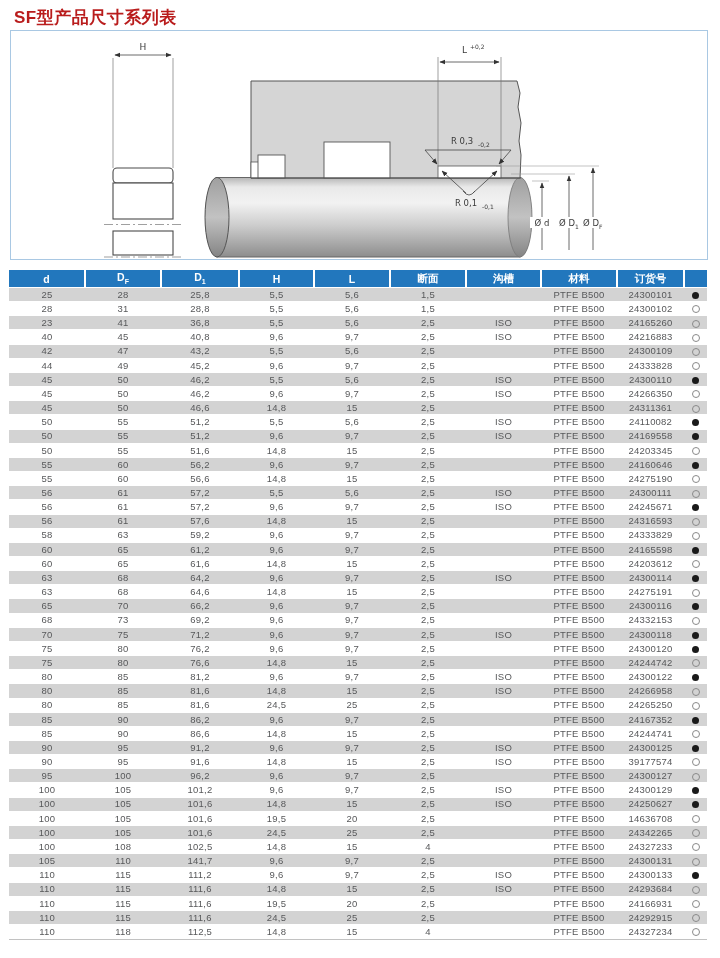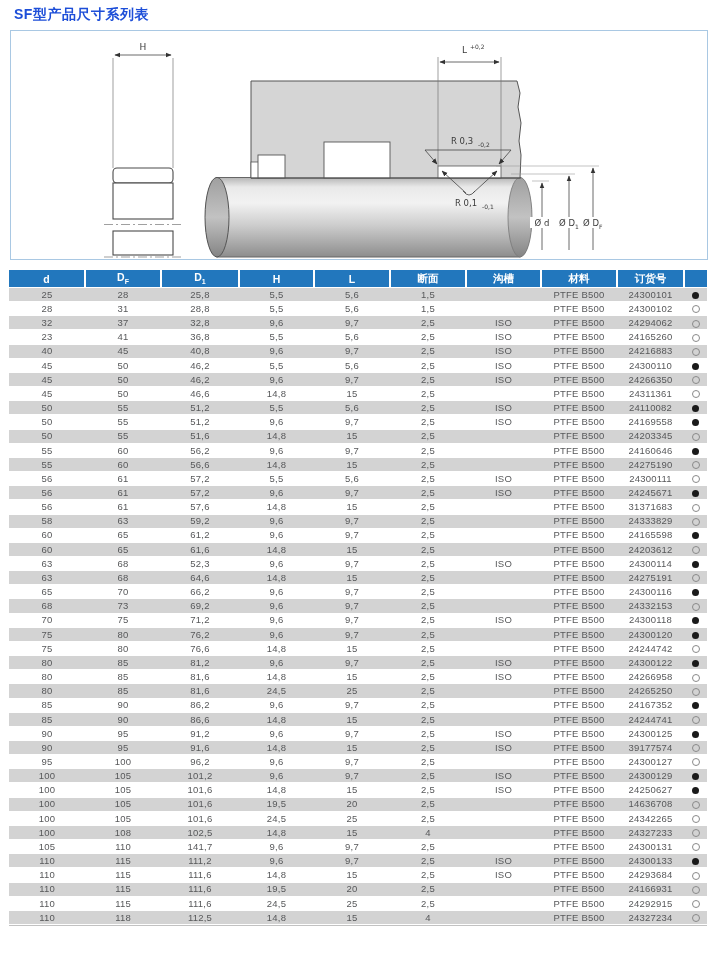--- a/index.html
+++ b/index.html
@@ -2,21 +2,21 @@
 <html><head>
 <meta charset="utf-8">
 <style>
   html,body{margin:0;padding:0;}
   body{
     width:720px;height:958px;position:relative;background:#ffffff;
     font-family:"Liberation Sans",sans-serif;overflow:hidden;
   }
   .title{
     position:absolute;left:14px;top:6px;
-    font-size:14px;font-weight:700;color:#1d4ed8;letter-spacing:.5px;
+    font-size:17px;font-weight:700;color:#b91c1c;letter-spacing:.5px;
   }
   .draw-box{
     position:absolute;left:10px;top:30px;width:698px;height:230px;
     border:1px solid #a9c8e3;background:#fff;box-sizing:border-box;
   }
   .tbl-wrap{
     position:absolute;left:9px;top:270px;width:698px;
     border-bottom:1px solid #c2c2c2;
   }
   table{width:698px;border-collapse:collapse;table-layout:fixed;}
@@ -182,32 +182,20 @@
           <td>28,8</td>
           <td>5,5</td>
           <td>5,6</td>
           <td>1,5</td>
           <td></td>
           <td>PTFE B500</td>
           <td>24300102</td>
           <td><span class="dot empty"></span></td>
         </tr>
         <tr>
-          <td>32</td>
-          <td>37</td>
-          <td>32,8</td>
-          <td>9,6</td>
-          <td>9,7</td>
-          <td>2,5</td>
-          <td>ISO</td>
-          <td>PTFE B500</td>
-          <td>24294062</td>
-          <td><span class="dot empty"></span></td>
-        </tr>
-        <tr>
           <td>23</td>
           <td>41</td>
           <td>36,8</td>
           <td>5,5</td>
           <td>5,6</td>
           <td>2,5</td>
           <td>ISO</td>
           <td>PTFE B500</td>
           <td>24165260</td>
           <td><span class="dot empty"></span></td>
@@ -218,20 +206,44 @@
           <td>40,8</td>
           <td>9,6</td>
           <td>9,7</td>
           <td>2,5</td>
           <td>ISO</td>
           <td>PTFE B500</td>
           <td>24216883</td>
           <td><span class="dot empty"></span></td>
         </tr>
         <tr>
+          <td>42</td>
+          <td>47</td>
+          <td>43,2</td>
+          <td>5,5</td>
+          <td>5,6</td>
+          <td>2,5</td>
+          <td></td>
+          <td>PTFE B500</td>
+          <td>24300109</td>
+          <td><span class="dot empty"></span></td>
+        </tr>
+        <tr>
+          <td>44</td>
+          <td>49</td>
+          <td>45,2</td>
+          <td>9,6</td>
+          <td>9,7</td>
+          <td>2,5</td>
+          <td></td>
+          <td>PTFE B500</td>
+          <td>24333828</td>
+          <td><span class="dot empty"></span></td>
+        </tr>
+        <tr>
           <td>45</td>
           <td>50</td>
           <td>46,2</td>
           <td>5,5</td>
           <td>5,6</td>
           <td>2,5</td>
           <td>ISO</td>
           <td>PTFE B500</td>
           <td>24300110</td>
           <td><span class="dot filled"></span></td>
@@ -346,21 +358,21 @@
         </tr>
         <tr>
           <td>56</td>
           <td>61</td>
           <td>57,6</td>
           <td>14,8</td>
           <td>15</td>
           <td>2,5</td>
           <td></td>
           <td>PTFE B500</td>
-          <td>31371683</td>
+          <td>24316593</td>
           <td><span class="dot empty"></span></td>
         </tr>
         <tr>
           <td>58</td>
           <td>63</td>
           <td>59,2</td>
           <td>9,6</td>
           <td>9,7</td>
           <td>2,5</td>
           <td></td>
@@ -388,21 +400,21 @@
           <td>15</td>
           <td>2,5</td>
           <td></td>
           <td>PTFE B500</td>
           <td>24203612</td>
           <td><span class="dot empty"></span></td>
         </tr>
         <tr>
           <td>63</td>
           <td>68</td>
-          <td>52,3</td>
+          <td>64,2</td>
           <td>9,6</td>
           <td>9,7</td>
           <td>2,5</td>
           <td>ISO</td>
           <td>PTFE B500</td>
           <td>24300114</td>
           <td><span class="dot filled"></span></td>
         </tr>
         <tr>
           <td>63</td>

